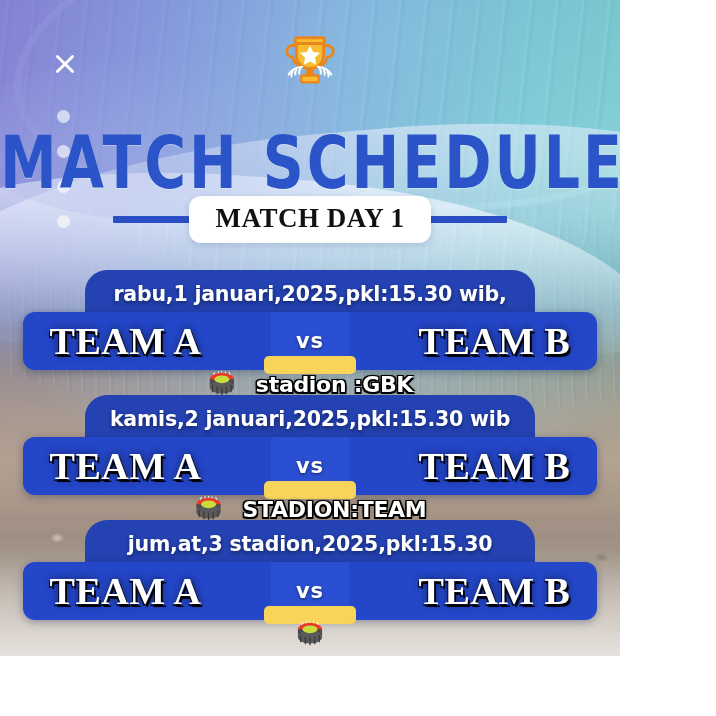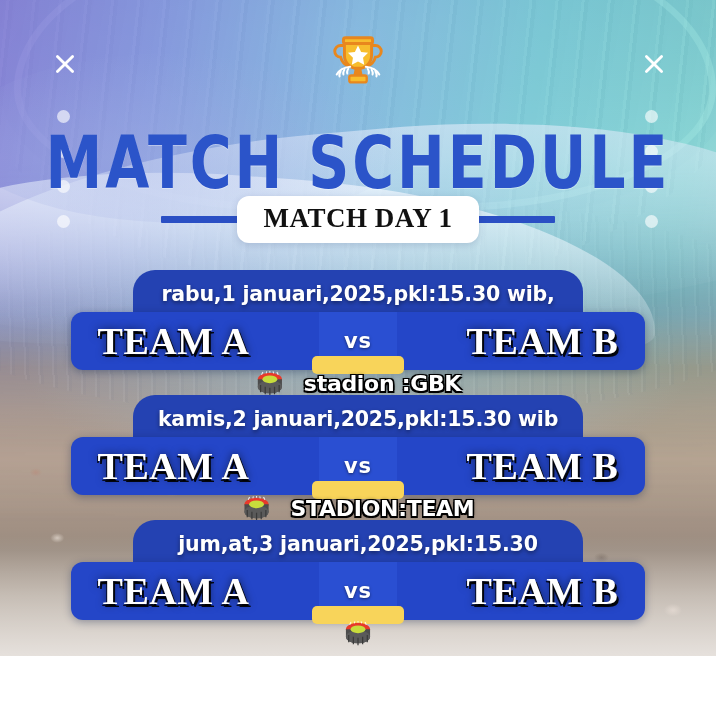--- a/index.html
+++ b/index.html
@@ -9,21 +9,21 @@
   }
   body {
     width: 716px;
     height: 716px;
     overflow: hidden;
     font-family: "Liberation Sans", sans-serif;
   }
 
   #poster {
     position: relative;
-    width: 716px;
+    width: 620px;
     height: 716px;
     background: #ffffff;
     overflow: hidden;
   }
 
   
   .bg-wrap {
     position: absolute;
     left: 0; top: 0;
     width: 716px;
@@ -340,20 +340,21 @@
     background: #f8d45a;
     border-radius: 5px;
   }
 
   .venue {
     position: absolute;
     left: 50%;
     transform: translateX(-50%);
     top: 101px;
     display: flex;
+    align-items: center;
     gap: 19px;
     white-space: nowrap;
   }
   .venue-icon { width: 30px; height: 26px; display: block; flex: none; }
   .venue-text {
     color: #ffffff;
     font-family: "DejaVu Sans", sans-serif;
     font-weight: 700;
     font-size: 22px;
     letter-spacing: -.3px;
@@ -502,21 +503,21 @@
               <path d="M16 18 v8"></path>
               <path d="M21 17 v8"></path>
               <path d="M26 15 v8"></path>
           </g>
         </svg>
         <span class="venue-text">STADION:TEAM</span>
       </div>
     </div>
 
     <div class="match">
-      <div class="date-banner">jum,at,3 januari,2025,pkl:15.30</div>
+      <div class="date-banner">jum,at,3 stadion,2025,pkl:15.30</div>
       <div class="teams-bar">
         <div class="team-name">TEAM A</div>
         <div class="vs-panel">vs</div>
         <div class="team-name">TEAM B</div>
       </div>
       <div class="yellow-bar"></div>
       <div class="venue">
         <svg class="venue-icon" viewBox="0 0 32 28">
           <ellipse cx="16" cy="9" rx="13" ry="7" fill="#e8392b"></ellipse>
           <path d="M3 9 v8 a13 7 0 0 0 26 0 V9 z" fill="#4c4c4c"></path>

